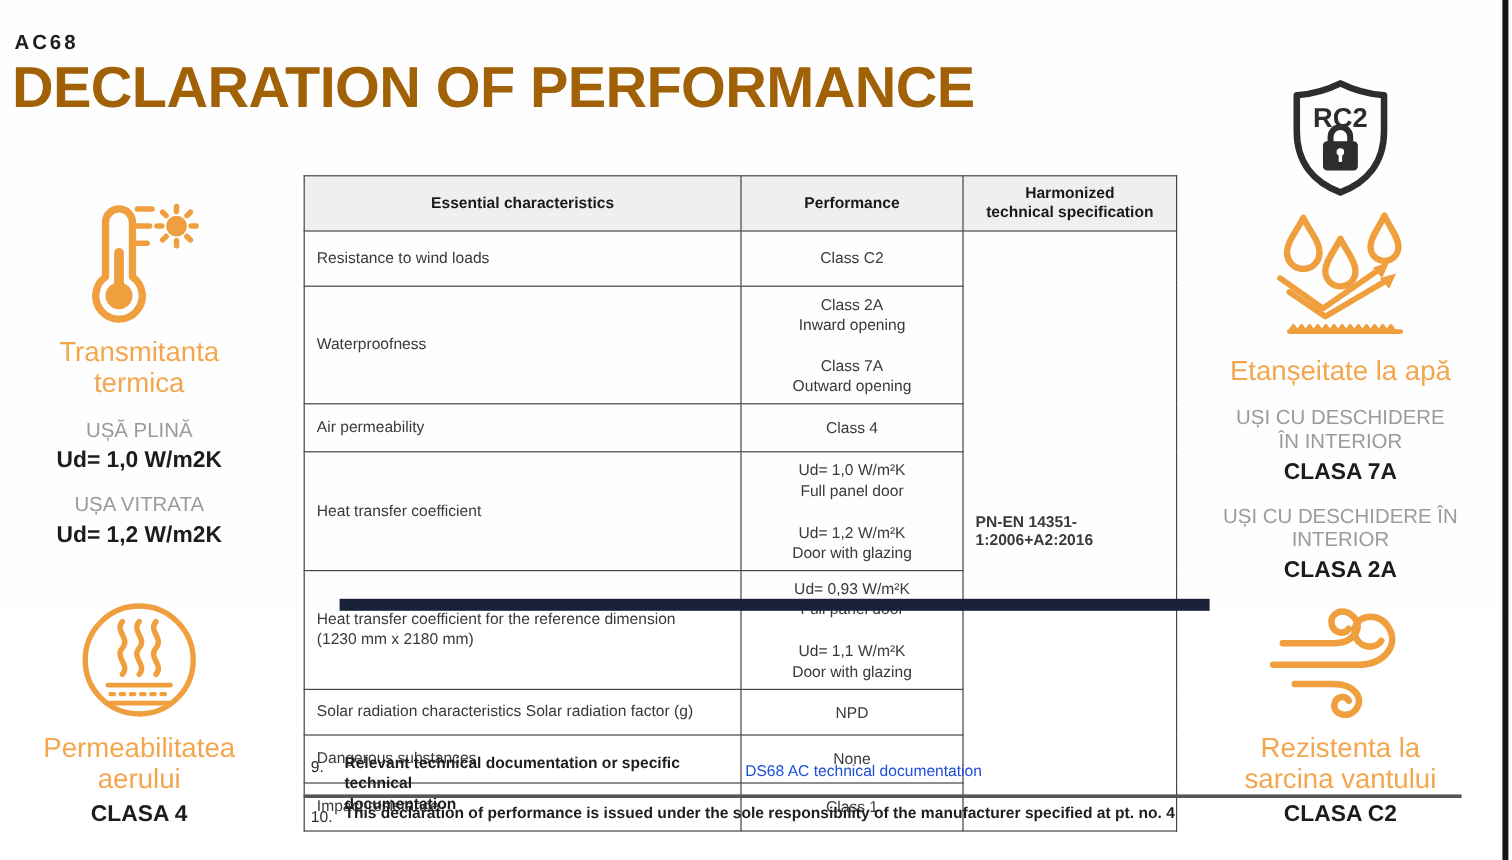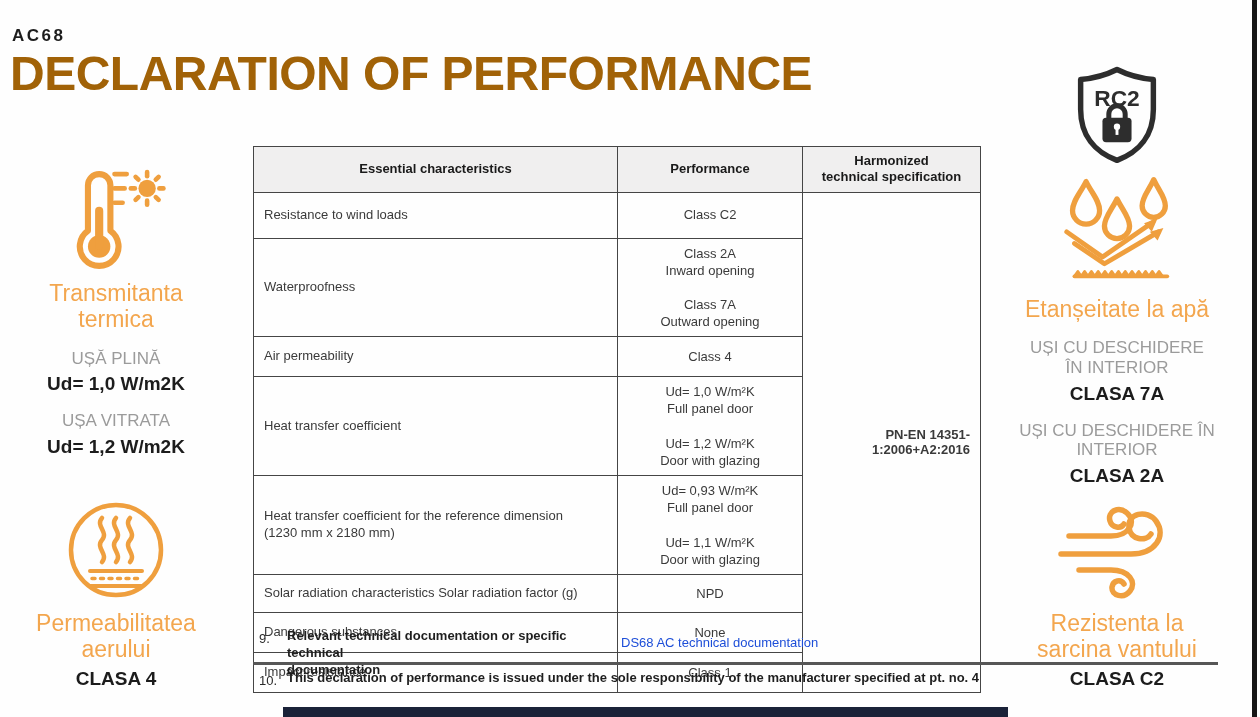--- a/index.html
+++ b/index.html
@@ -1,18 +1,18 @@
 <!DOCTYPE html>
 <html><head>
 <meta charset="utf-8">
 <style>
   * { margin:0; padding:0; box-sizing:border-box; }
   html,body { width:1260px; height:717px; background:#ffffff; overflow:hidden;
               font-family:"Liberation Sans","DejaVu Sans",sans-serif; }
-  .page { position:relative; width:1260px; height:717px; background:#fefefe;padding-left:26px; }
+  .page { position:relative; width:1260px; height:509px; background:#fefefe;padding-left:26px; }
 
   
   .product-code { position:absolute; left:12px; top:26px; font-size:17px; font-weight:bold;
                   letter-spacing:2.5px; color:#1d1d1d; }
   .page-title   { position:absolute; left:10px; top:46px; font-size:48px; font-weight:bold;
                   letter-spacing:-0.5px; color:#a16207; white-space:nowrap;text-align:center; }
 
   
   .side-block { position:absolute; text-align:center; }
   .icon-wrap  { display:flex; justify-content:center; }
@@ -29,21 +29,21 @@
   
   table.perf { position:absolute; left:253px; top:146px; width:727px;
                border-collapse:collapse; table-layout:fixed; }
   table.perf col.c1 { width:364px; } table.perf col.c2 { width:185px; } table.perf col.c3 { width:178px; }
   table.perf th, table.perf td { border:1px solid #454545; font-size:13px; color:#3a3a3a;
                padding:6px 10px; vertical-align:middle; }
   table.perf th { background:#f0efef; font-weight:bold; color:#1a1a1a; text-align:center;
                   height:36px; white-space:pre-line; line-height:1.25; }
   td.char  { text-align:left; white-space:pre-line; line-height:1.3; }
   td.perfv { text-align:center; white-space:pre-line; line-height:1.32; }
-  td.harm  { text-align:right; font-weight:bold; color:#1a1a1a;margin-left:28px; }
+  td.harm  { text-align:left; font-weight:bold; color:#1a1a1a;margin-left:28px; }
 
   
   .note { position:absolute; font-size:13px; color:#1e1e1e; }
   .note-9  { left:253px; top:628px; width:727px; height:32px; }
   .note-10 { left:253px; top:670px; width:965px; }
   .note-num { position:absolute; left:6px; top:3px; color:#2a2a2a; }
   .note-label { position:absolute; left:34px; top:0; width:300px; font-weight:bold; white-space:pre-line; line-height:1.3; }
   .note-label-wide { position:absolute; left:34px; top:0; width:930px; font-weight:bold; }
   .note-value { position:absolute; left:368px; top:7px; color:#1d4ed8; }
   .notes-divider { position:absolute; left:253px; top:662px; width:965px; height:3px; background:#565656; }

